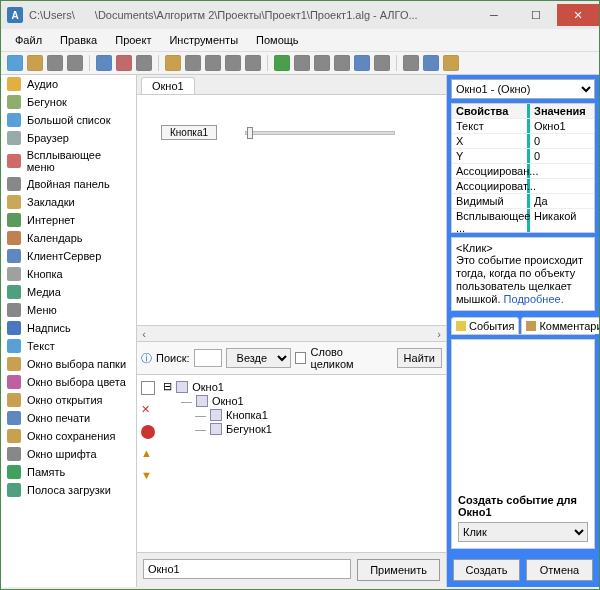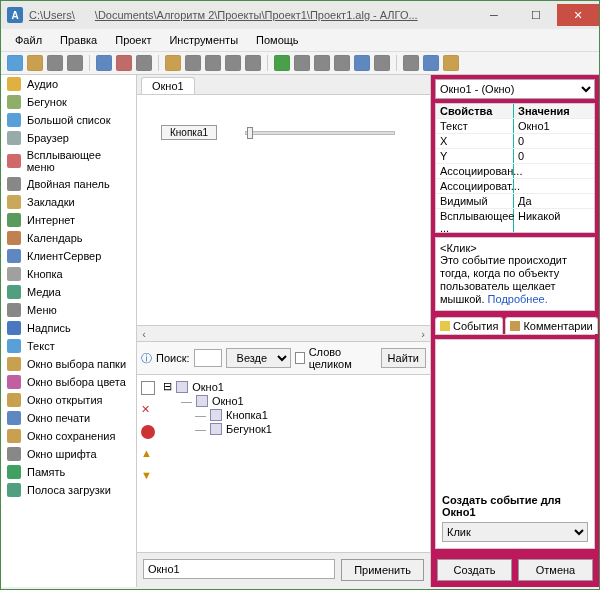--- a/index.html
+++ b/index.html
@@ -1,19 +1,19 @@
 <!DOCTYPE html>
 <html><head>
 <meta charset="utf-8">
 <style>
   * { box-sizing: border-box; font-family: "Segoe UI", Tahoma, sans-serif; font-size: 11px; }
   body { margin: 0; width: 600px; height: 590px; background: #eee; border: 1px solid #4a8a4a; overflow: hidden; }
   .titlebar { display:flex; align-items:center; height:28px; background:#e9e9e9; }
   .titlebar .appicon { width:16px; height:16px; margin:0 6px; background:#3b7ab8; color:#fff; display:flex; align-items:center; justify-content:center; font-weight:bold; font-size:10px; border-radius:2px;}
-  .titlebar .title { flex:0 0 auto; color:#555;text-decoration:underline; }
+  .titlebar .title { flex:0 0 auto; color:#555; }
   .titlebar .spacer { flex:1; }
   .titlebar .wbtn { width:42px; height:22px; display:flex; align-items:center; justify-content:center; color:#333; }
   .titlebar .close { background:#c94f44; color:#fff; }
   .menubar { display:flex; gap:2px; padding:3px 6px; background:#f4f4f4; border-bottom:1px solid #ddd;text-align:center;}
   .menubar .menuitem { padding:2px 8px; }
   .toolbar { display:flex; gap:4px; padding:3px 6px; background:#f4f4f4; border-bottom:1px solid #ccc;}
   .toolbar .tbtn { width:16px; height:16px; border:1px solid rgba(0,0,0,0.05); border-radius:2px; }
   .toolbar .sep { width:1px; height:16px; background:#ccc; margin:0 2px; }
   .workarea { display:flex; height: calc(100% - 28px - 24px - 24px); justify-content: flex-end; }
   .toolbox { width:136px; background:#fff; border-right:1px solid #ccc; overflow-y:auto; display:flex; flex-direction:column; }
@@ -35,26 +35,26 @@
   .search-strip select, .search-strip button { border:1px solid #aaa; height:20px; background:#f0f0f0; padding:0 6px;}
   .tree-area { flex:1; display:flex; background:#fff; }
   .tree-tools { width:22px; display:flex; flex-direction:column; align-items:center; gap:8px; padding-top:6px;}
   .tree-tools div { width:14px; height:14px; }
   .tree { flex:1; padding:4px; }
   .tree .node { display:flex; align-items:center; gap:4px; padding:1px 0; }
   .tree .ic { width:12px; height:12px; border:1px solid #88a; background:#dde; }
   .bottom-row { display:flex; gap:6px; padding:6px; border-top:1px solid #ccc; background:#eee;}
   .bottom-row input[type=text]{ flex:1; border:1px solid #aaa; height:20px; padding:0 4px;}
   .bottom-row button { border:1px solid #999; background:#f0f0f0; height:22px; padding:0 12px;}
-  .right { width:168px; display:flex; flex-direction:column; background:#be185d;}
+  .right { width:152px; display:flex; flex-direction:column; background:#3b82f6;}
   .right select.obj { margin:4px; border:1px solid #aaa; background:#fff; height:20px;}
   .props { margin:0 4px; background:#fff; border:1px solid #ccc; height:130px; overflow:hidden;}
   .props .row { display:flex; border-bottom:1px solid #eee; }
   .props .row div { padding:1px 4px; }
-  .props .k { width:78px; border-right:1px solid #14b8a6;}
+  .props .k { width:78px; border-right:3px solid #14b8a6;}
   .desc { margin:4px; padding:4px; background:#fff; border:1px solid #ccc; font-size:10px; line-height:12px;}
   .desc a { color:#2258c3; text-decoration:none;}
   .tabs2 { display:flex; margin:2px 4px 0 4px; border-bottom:1px solid #ccc;}
   .tabs2 .t { padding:2px 4px; border:1px solid #ccc; border-bottom:none; background:#fff; margin-right:2px; border-radius:3px 3px 0 0; display:flex; align-items:center; gap:3px;}
   .tabs2 .ic2 { width:10px; height:10px; }
   .evt { margin:4px; background:#fff; border:1px solid #ccc; flex:1; display:flex; flex-direction:column; justify-content:flex-end; padding:6px;}
   .evt b { font-size:11px; display:block; margin-bottom:4px;}
   .evt select { border:1px solid #aaa; height:20px;}
   .btns2 { display:flex; gap:6px; padding:6px;}
   .btns2 button { flex:1; border:1px solid #999; background:#f0f0f0; height:22px;}

